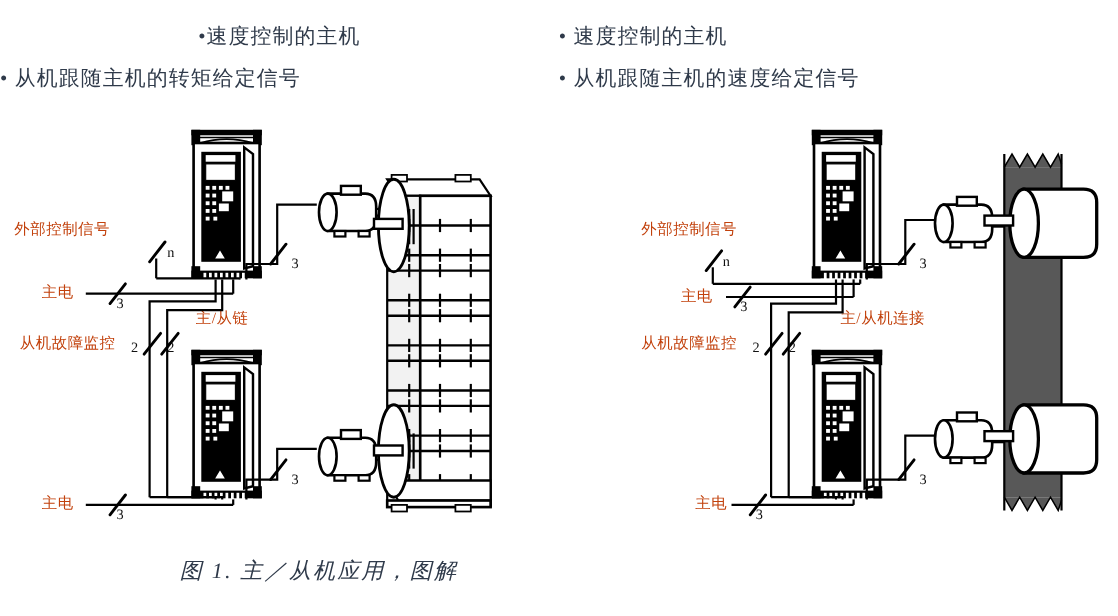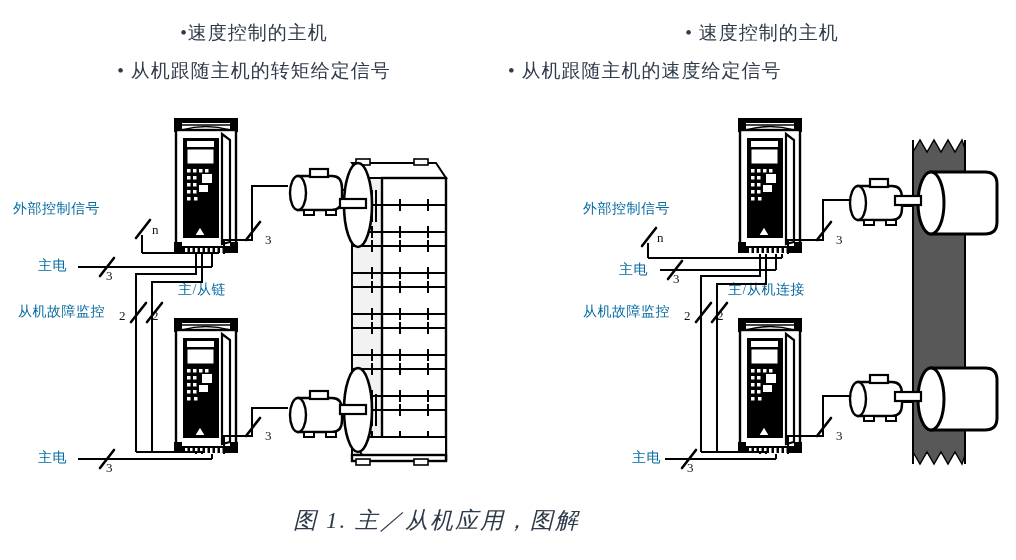--- a/index.html
+++ b/index.html
@@ -17,61 +17,61 @@
     font-family:"Liberation Serif","DejaVu Serif",serif;
     font-size:19px;
     color:#2f3a4a;
     white-space:nowrap;
     letter-spacing:1px;
   }
   .lbl{
     position:absolute;
     font-family:"Liberation Serif","DejaVu Serif",serif;
     font-size:14px;
-    color:#0369a1;
+    color:#c2410c;
     white-space:nowrap;
     letter-spacing:0.5px;
   }
   .num{
     position:absolute;
     font-family:"Liberation Serif","DejaVu Serif",serif;
     font-size:13px;
     color:#111;
     white-space:nowrap;
   }
   .caption{
     position:absolute;
     left:0;top:505px;width:580px;
-    text-align:right;
+    text-align:center;
     font-family:"Liberation Serif","DejaVu Serif",serif;
     font-style:italic;
-    font-size:23px;
+    font-size:20px;
     color:#2f3a4a;
     letter-spacing:2px;
     white-space:nowrap;
   }
   svg{position:absolute;left:0;top:0;}
   .ln{stroke:#000;stroke-width:2;fill:none;}
   .lnthin{stroke:#000;stroke-width:1.4;fill:none;}
   .slash{stroke:#000;stroke-width:2.6;fill:none;stroke-linecap:round;}
   .fillblk{fill:#000;}
   .fillwht{fill:#fff;stroke:#000;stroke-width:2;}
   .fillwht1{fill:#fff;stroke:#000;stroke-width:1.6;}
   .webfill{fill:#585858;}
   .palefill{fill:#f2f2f2;stroke:#000;stroke-width:2;}
 </style>
 </head>
 <body>
 
 <div id="stage">
 
   <div class="hdr" style="left:0;top:20px;width:508px;text-align:center;">•速度控制的主机</div>
-  <div class="hdr" style="left:0;top:58px;width:508px;text-align:center;">• 从机跟随主机的转矩给定信号</div>
-
-  <div class="hdr" style="left:508px;top:20px;width:508px;text-align:center;">• 速度控制的主机</div>
+  <div class="hdr" style="left:0;top:58px;width:508px;">• 从机跟随主机的转矩给定信号</div>
+
+  <div class="hdr" style="left:508px;top:20px;width:508px;">• 速度控制的主机</div>
   <div class="hdr" style="left:508px;top:58px;width:508px;text-align:left;">• 从机跟随主机的速度给定信号</div>
 
   <div class="lbl" style="left:13px;top:200px;">外部控制信号</div>
   <div class="num" style="left:152px;top:222px;">n</div>
 
   <div class="lbl" style="left:38px;top:257px;">主电</div>
   <div class="num" style="left:106px;top:268px;">3</div>
 
   <div class="lbl" style="left:18px;top:303px;">从机故障监控</div>
   <div class="num" style="left:119px;top:308px;">2</div>
@@ -91,21 +91,21 @@
   <div class="lbl" style="left:619px;top:261px;">主电</div>
   <div class="num" style="left:673px;top:271px;">3</div>
 
   <div class="lbl" style="left:583px;top:303px;">从机故障监控</div>
   <div class="num" style="left:684px;top:308px;">2</div>
   <div class="num" style="left:717px;top:308px;">2</div>
 
   <div class="lbl" style="left:632px;top:449px;">主电</div>
   <div class="num" style="left:687px;top:460px;">3</div>
 
-  <div class="lbl" style="left:728px;top:281px;">主/从机连接</div>
+  <div class="lbl" style="left:764px;top:281px;">主/从机连接</div>
 
   <div class="num" style="left:836px;top:232px;">3</div>
   <div class="num" style="left:836px;top:428px;">3</div>
 
   <div class="caption">图 1.   主／从机应用，图解</div>
 
   <svg width="1016" height="560" viewBox="0 0 1016 560">
 
     <defs>
 

